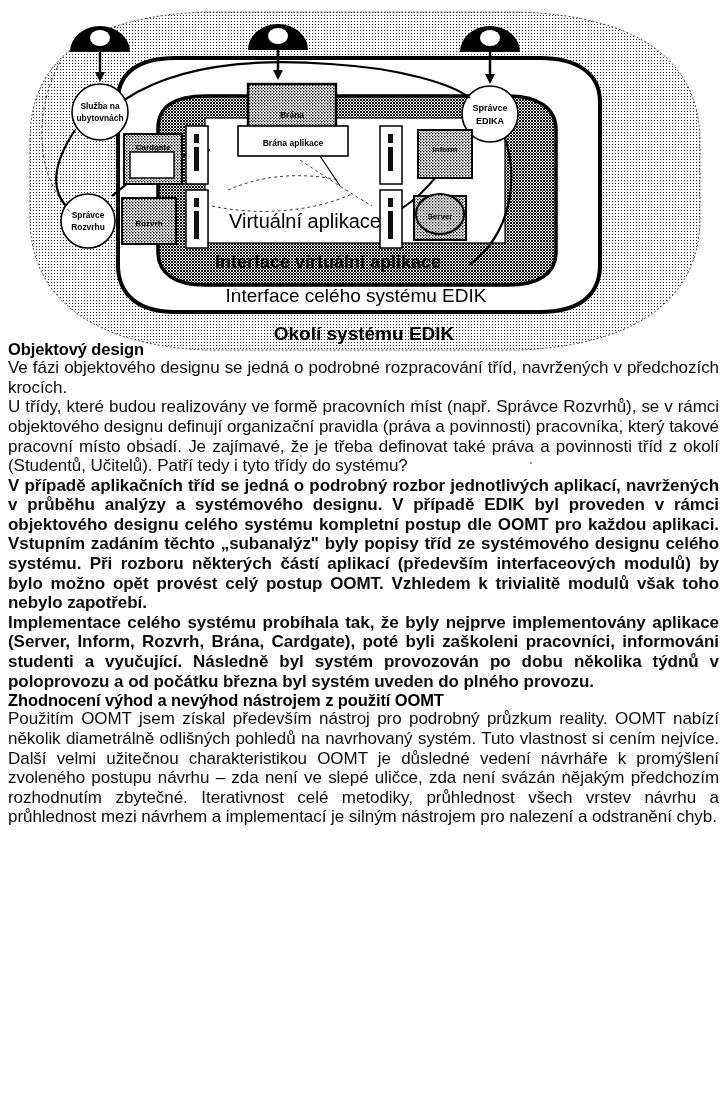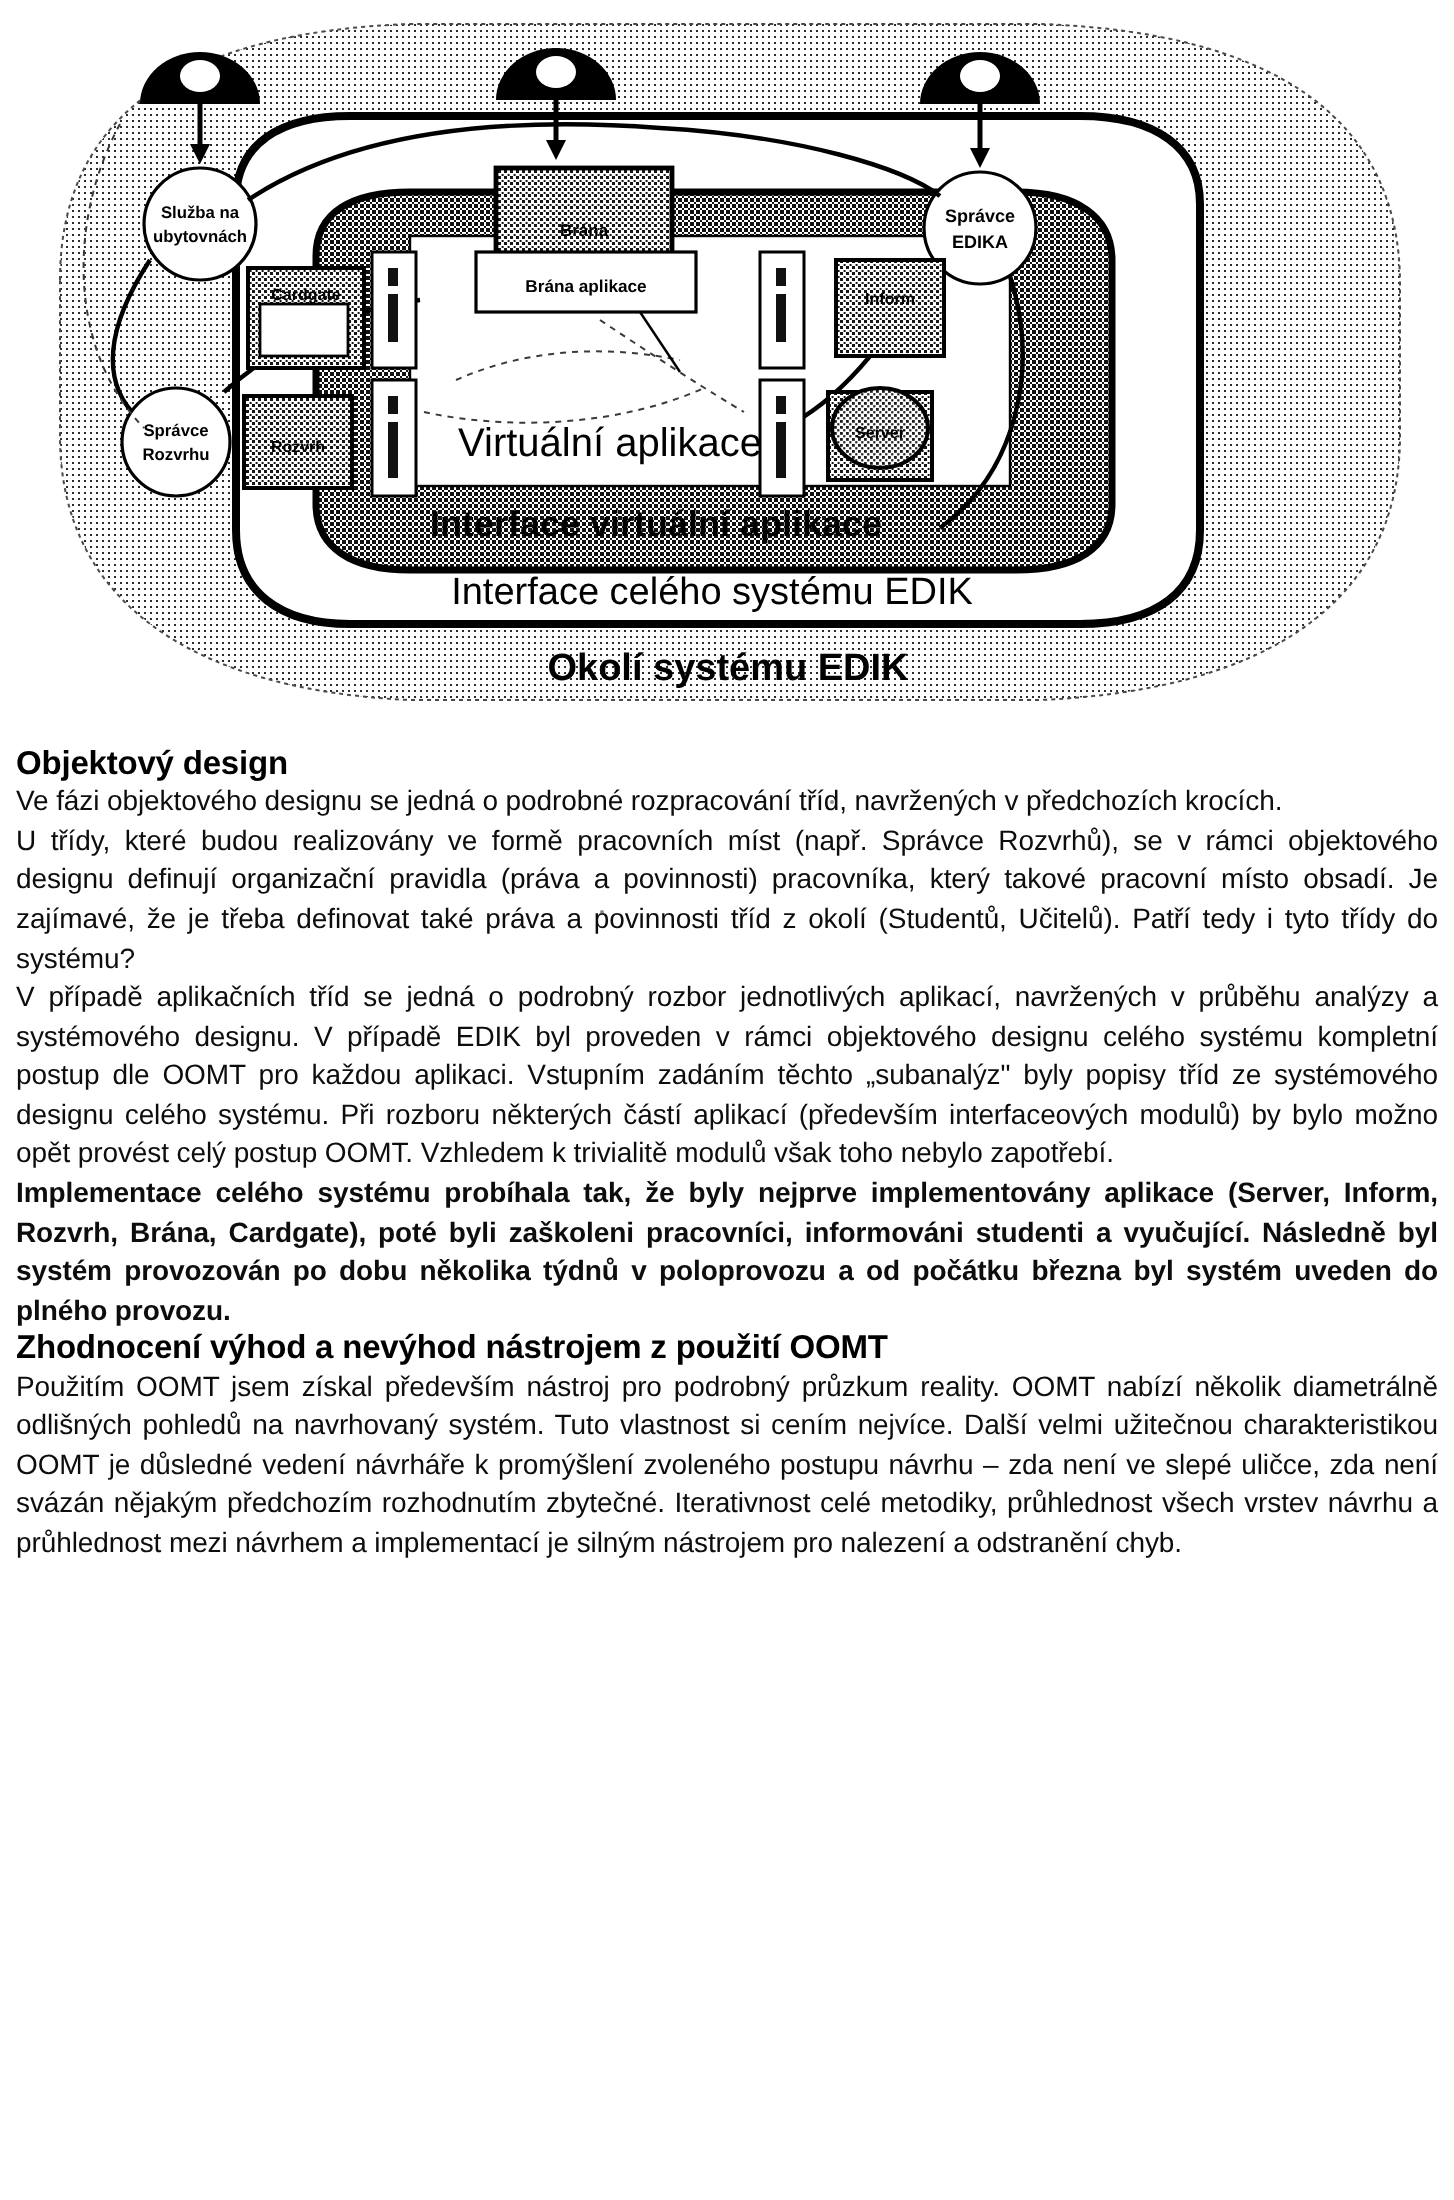--- a/index.html
+++ b/index.html
@@ -34,49 +34,49 @@
     overflow: hidden;
   }
   .figure svg {
     display: block;
   }
 
   
   .body-text {
     position: absolute;
     left: 8px;
-    top: 373px;
+    top: 340px;
     width: 711px;
   }
 
   h2.section {
     font-size: 16.5px;
     font-weight: bold;
     letter-spacing: -0.1px;
     margin: 0;
     padding: 0;
     line-height: 1.1;
     color: #000;
   }
   .sp-h-objektovy { margin-top: 18px; }
   .sp-h-impl      { margin-top: 24px; }
   .sp-h-zhod      { margin-top: 26px; }
 
   p.para {
-    font-size: 14px;
+    font-size: 17px;
     line-height: 19.6px;
     text-align: justify;
     margin: 0;
     padding: 0;
     letter-spacing: -0.05px;
     color: #0d0d0d;
   }
   .p1 { margin-top: 21px; }
   .p2 { margin-top: 22px; }
-  .p3 { margin-top: 22px; }
+  .p3 { margin-top: 22px; font-weight: bold; }
   .p4 { margin-top: 21px; font-weight: bold; }
   .p5 { margin-top: 21px; }
 
   
   .speck {
     position: absolute;
     background: #2b2b2b;
     border-radius: 50%;
     opacity: 0.55;
     pointer-events: none;

